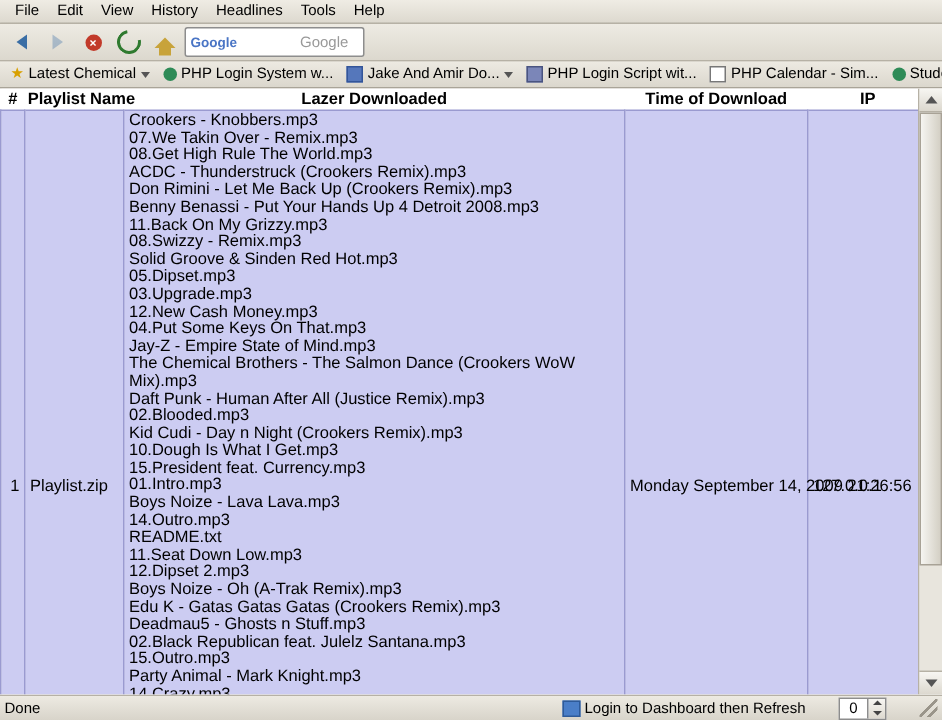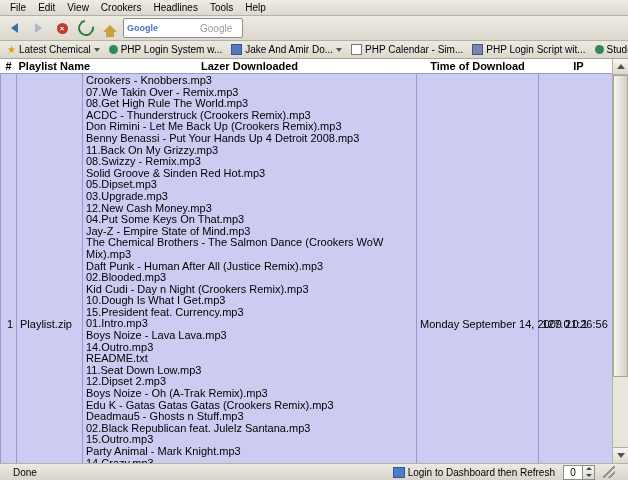--- a/index.html
+++ b/index.html
@@ -286,22 +286,22 @@
   }
 
   
   .statusbar {
     height: 16px;
     background: linear-gradient(#edeae2, #d8d4ca);
     border-top: 1px solid #b6b1a5;
     display: flex;
     align-items: center;
     font-size: 10px;
-    padding: 0 13px;
-    gap: 8px;
+    padding: 0 3px;
+    gap: 22px;
   }
   .status-text { flex: none; color: #000; }
   .status-spacer { flex: 1; }
   .sb-item { display: flex; align-items: flex-end; gap: 3px; white-space: nowrap; }
   .sb-ico-blue {
     width: 10px; height: 9px;
     background: #4a7ec8;
     border: 1px solid #2e5a99;
   }
   .spin {
@@ -333,21 +333,21 @@
 </style>
 </head>
 <body>
 
 <div class="browser">
 
   <div class="menubar">
     <div class="mi">File</div>
     <div class="mi">Edit</div>
     <div class="mi">View</div>
-    <div class="mi">Crookers</div>
+    <div class="mi">History</div>
     <div class="mi">Headlines</div>
     <div class="mi">Tools</div>
     <div class="mi">Help</div>
   </div>
 
   <div class="navbar">
     <div class="navbtn">
       <span class="arrow-l"></span>
     </div>
     <div class="navbtn disabled">
@@ -379,26 +379,26 @@
     <div class="bm">
       <span class="bmico ico-globe"></span>
       <span>PHP Login System w...</span>
     </div>
     <div class="bm">
       <span class="bmico ico-blue"></span>
       <span>Jake And Amir Do...</span>
       <span class="caret"></span>
     </div>
     <div class="bm">
+      <span class="bmico ico-php"></span>
+      <span>PHP Login Script wit...</span>
+    </div>
+    <div class="bm">
       <span class="bmico ico-cal"></span>
       <span>PHP Calendar - Sim...</span>
-    </div>
-    <div class="bm">
-      <span class="bmico ico-php"></span>
-      <span>PHP Login Script wit...</span>
     </div>
     <div class="bm">
       <span class="bmico ico-globe"></span>
       <span>Student Login</span>
     </div>
 
   </div>
 
   <div class="content">
     <div class="page">

